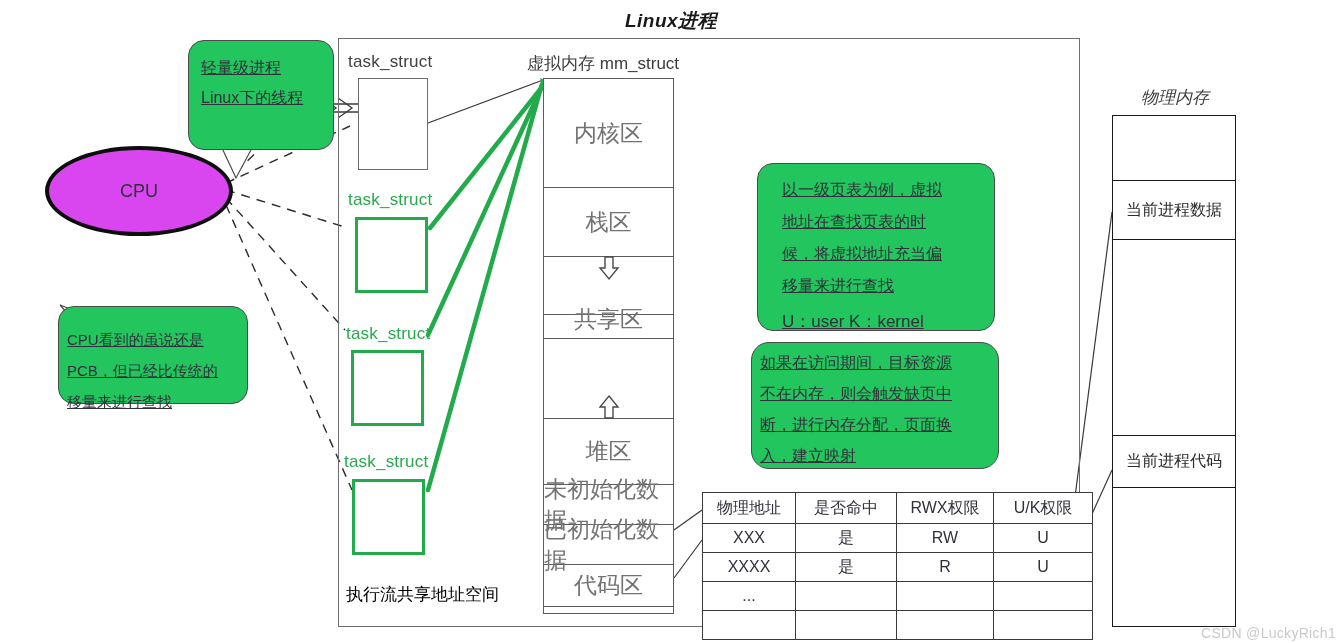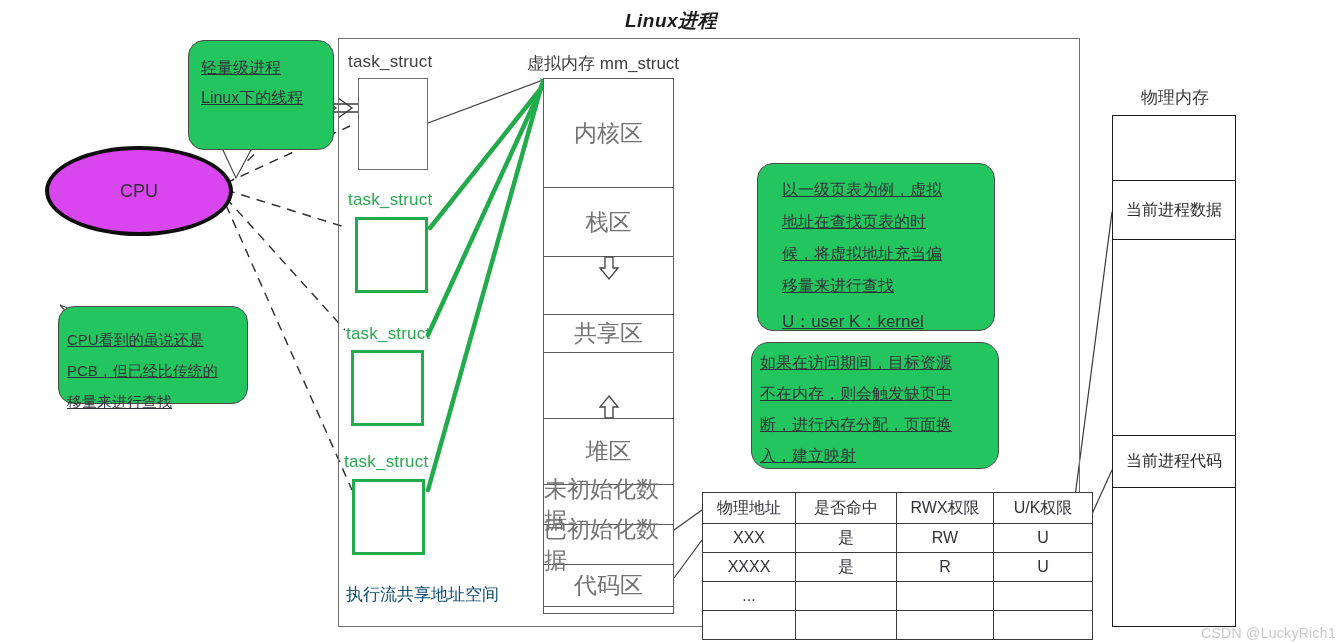--- a/index.html
+++ b/index.html
@@ -19,21 +19,21 @@
   #main-frame{
     left:338px;top:38px;width:742px;height:589px;
     border:1.5px solid #6e6e6e;box-sizing:border-box;background:transparent;
   }
   
   .ts-label{font-size:17px;letter-spacing:.2px;}
   .ts-label.black{color:#404040;}
   .ts-label.green{color:#2aa84f;}
   .ts-box{border:1.5px solid #6e6e6e;box-sizing:border-box;background:#fff;}
   .ts-box.green{border:3px solid #22ab4b;}
-  #exec-flow-label{font-size:17px;color:#0c4a6e;}
+  #exec-flow-label{font-size:17px;color:#000000;}
   
   #mm-label{left:527px;top:52px;font-size:17px;color:#3b3b3b;white-space:nowrap;}
   #mm-box{
     left:543px;top:78px;width:131px;height:536px;
     border:1.5px solid #5c5c5c;box-sizing:border-box;background:#fff;
   }
   .mm-seg{
     position:absolute;left:0;width:100%;box-sizing:border-box;
     border-bottom:1.5px solid #5c5c5c;
     display:flex;align-items:center;justify-content:center;
@@ -46,21 +46,21 @@
     background:#22c55e;font-size:16px;line-height:30px;color:#31313a;text-decoration:underline;
   }
   
   #cpu{
     left:45px;top:146px;width:180px;height:82px;
     border:4px solid #0d0d0d;border-radius:50%;background:#d946ef;
     display:flex;align-items:center;justify-content:center;
     font-size:18px;color:#31313a;
   }
   
-  #pm-label{left:1141px;top:86px;font-size:17px;color:#3b3b3b;}
+  #pm-label{left:1141px;top:86px;font-size:17px;color:#3b3b3b;font-style:italic;}
   #pm-box{
     left:1112px;top:115px;width:124px;height:512px;
     border:1.5px solid #1a1a1a;box-sizing:border-box;background:#fff;
   }
   .pm-seg{
     position:absolute;left:0;width:100%;box-sizing:border-box;
     border-bottom:1.5px solid #1a1a1a;
     display:flex;align-items:center;justify-content:center;
     font-size:16px;color:#2b2b2b;white-space:nowrap;
   }
@@ -170,21 +170,21 @@
     <span>内核区</span>
   </div>
   <div class="mm-seg" style="top:109px;height:69px;">
     <span>栈区</span>
   </div>
   <div class="mm-seg" style="top:178px;height:58px;">
     <svg width="26" height="26" viewBox="0 0 26 26" style="position:absolute;top:-2px;left:50%;margin-left:-13px;">
       <polygon points="9,2 17,2 17,13 22,13 13,24 4,13 9,13" fill="#ffffff" stroke="#4a4a4a" stroke-width="1.4"></polygon>
     </svg>
   </div>
-  <div class="mm-seg" style="top:236px;height:38px;">
+  <div class="mm-seg" style="top:222px;height:38px;">
     <span>共享区</span>
   </div>
   <div class="mm-seg" style="top:274px;height:66px;">
     <svg width="26" height="26" viewBox="0 0 26 26" style="position:absolute;bottom:-2px;left:50%;margin-left:-13px;">
       <polygon points="13,2 22,13 17,13 17,24 9,24 9,13 4,13" fill="#ffffff" stroke="#4a4a4a" stroke-width="1.4"></polygon>
     </svg>
   </div>
   <div class="mm-seg" style="top:340px;height:66px;">
     <span>堆区</span>
   </div>

